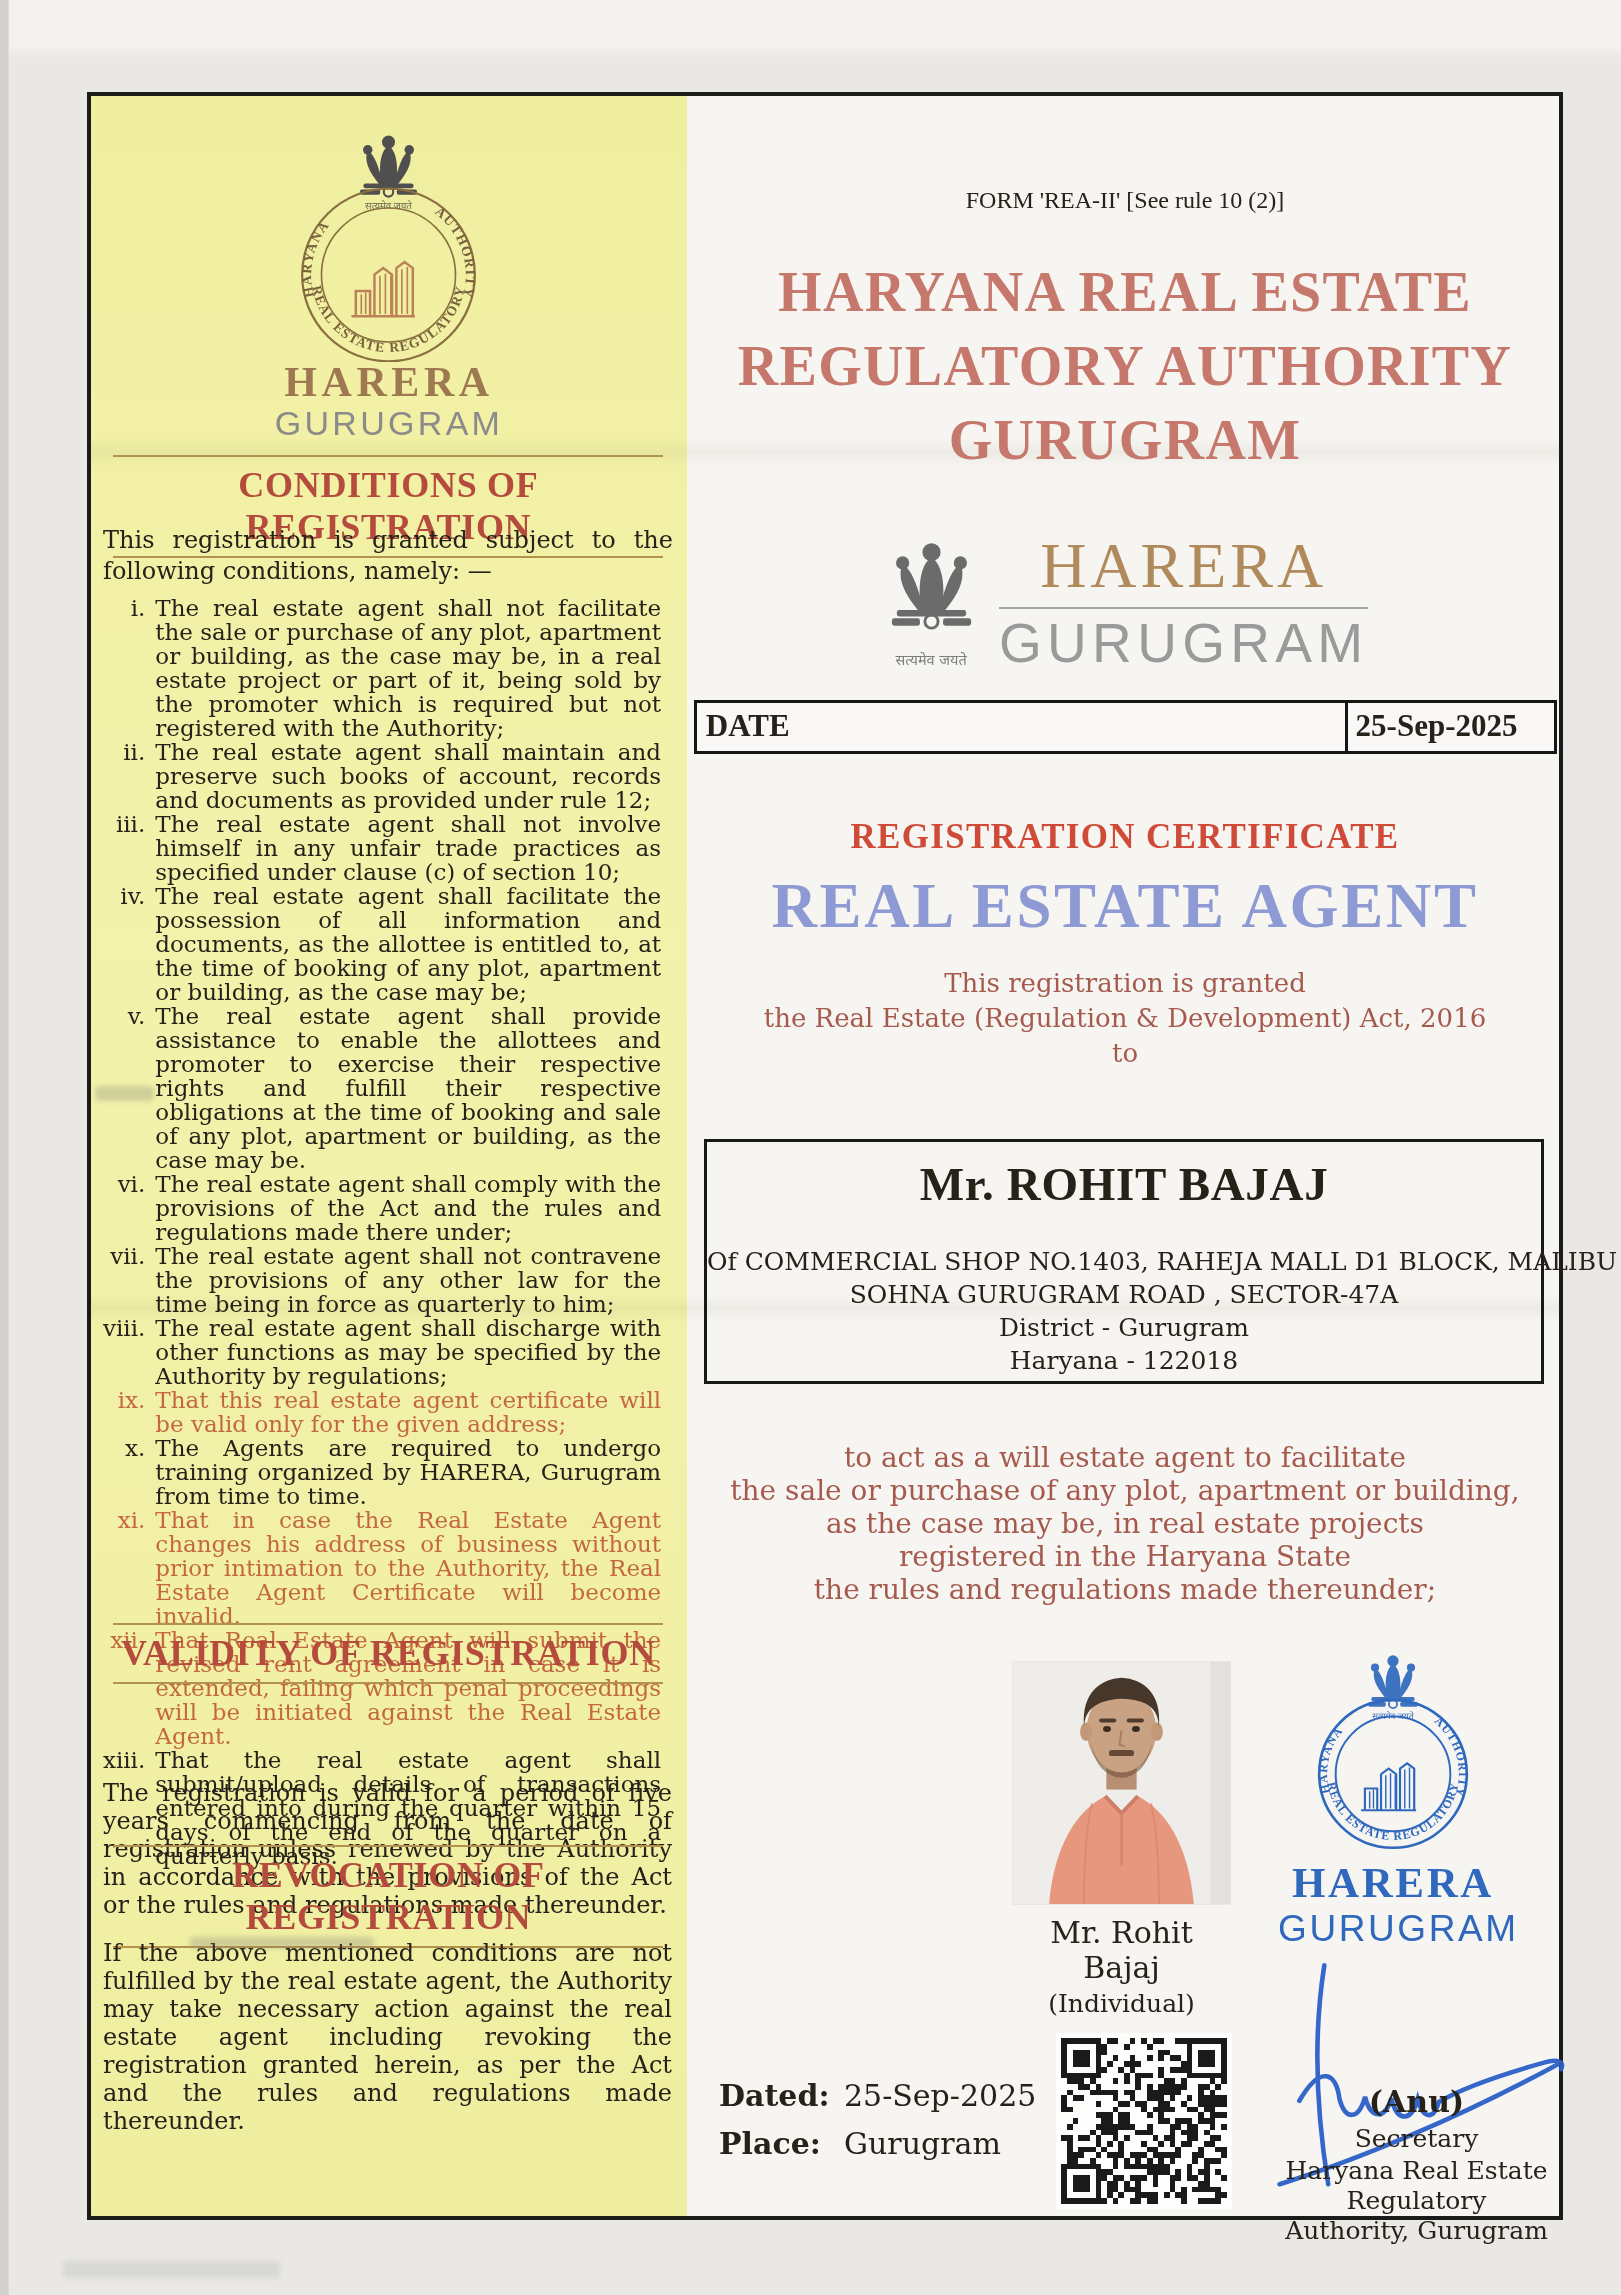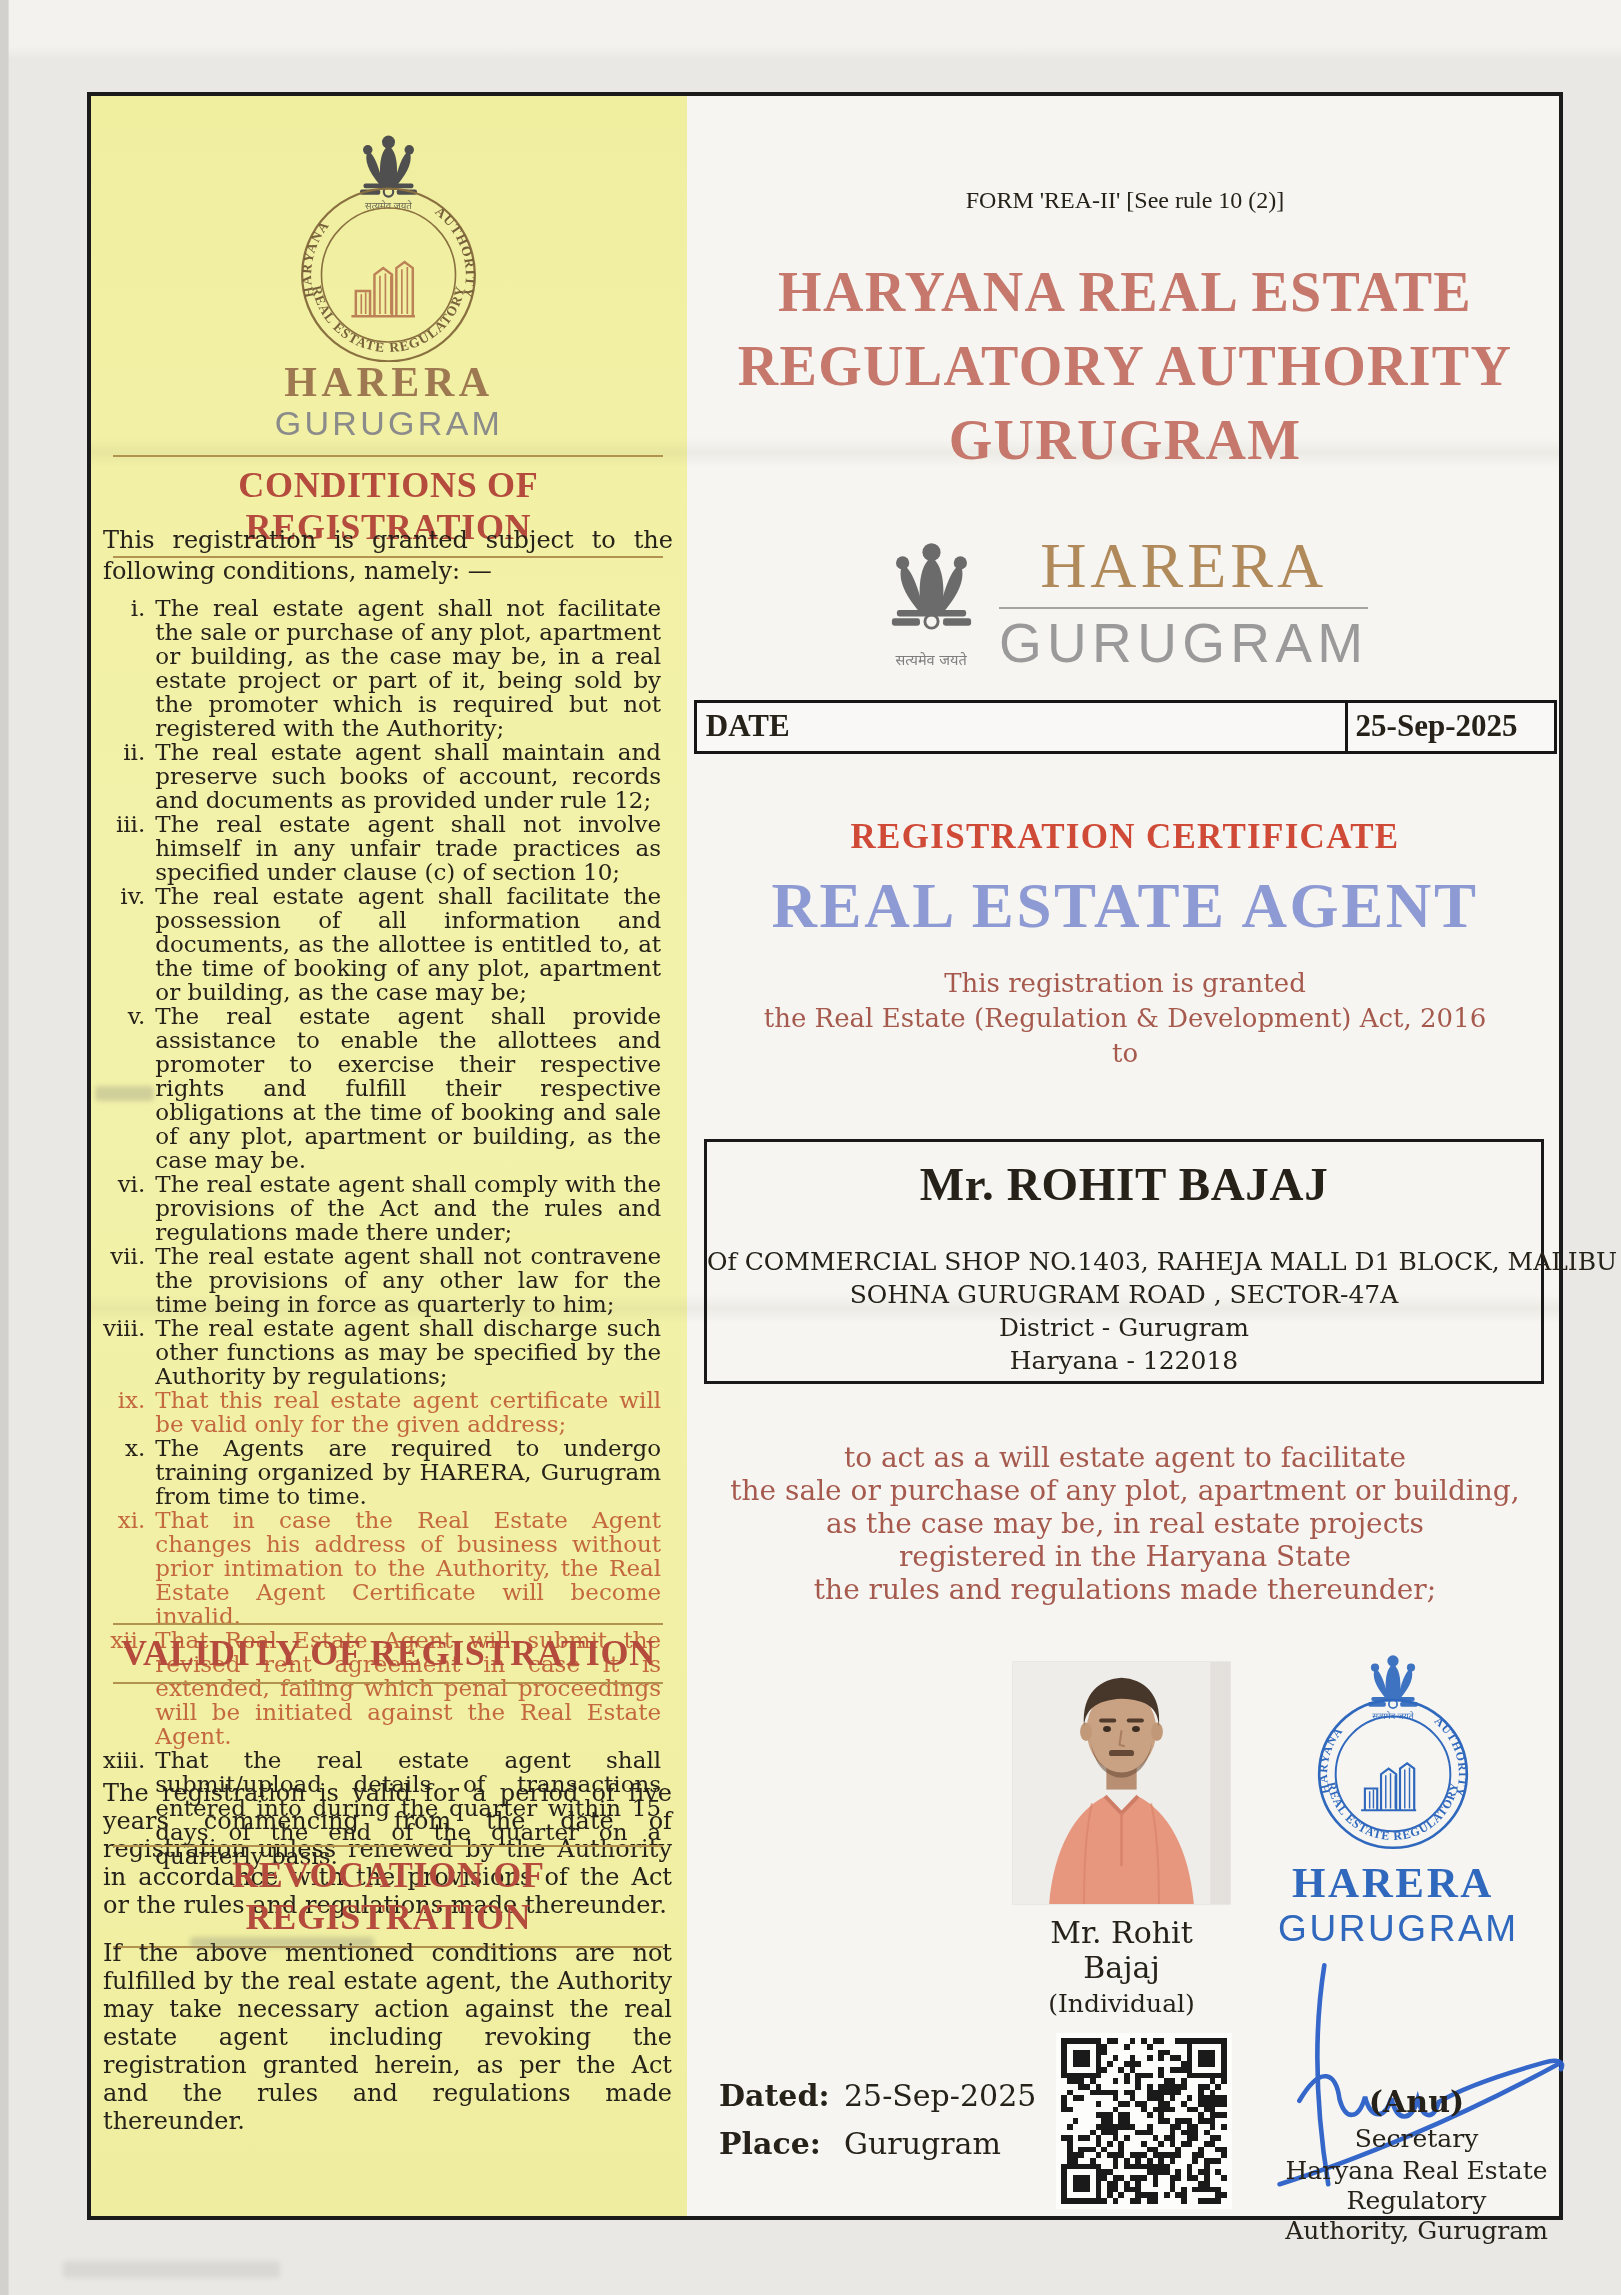--- a/index.html
+++ b/index.html
@@ -187,21 +187,21 @@
       <div class="cond-row">
         <span class="cond-num">vi.</span>
         <span class="cond-text">The real estate agent shall comply with the provisions of the Act and the rules and regulations made there under;</span>
       </div>
       <div class="cond-row">
         <span class="cond-num">vii.</span>
         <span class="cond-text">The real estate agent shall not contravene the provisions of any other law for the time being in force as quarterly to him;</span>
       </div>
       <div class="cond-row">
         <span class="cond-num">viii.</span>
-        <span class="cond-text">The real estate agent shall discharge such other functions as may be specified by the Authority by regulations;</span>
+        <span class="cond-text">The real estate agent shall discharge with other functions as may be specified by the Authority by regulations;</span>
       </div>
       <div class="cond-row hl">
         <span class="cond-num">ix.</span>
         <span class="cond-text">That this real estate agent certificate will be valid only for the given address;</span>
       </div>
       <div class="cond-row">
         <span class="cond-num">x.</span>
         <span class="cond-text">The Agents are required to undergo training organized by HARERA, Gurugram from time to time.</span>
       </div>
       <div class="cond-row hl">

